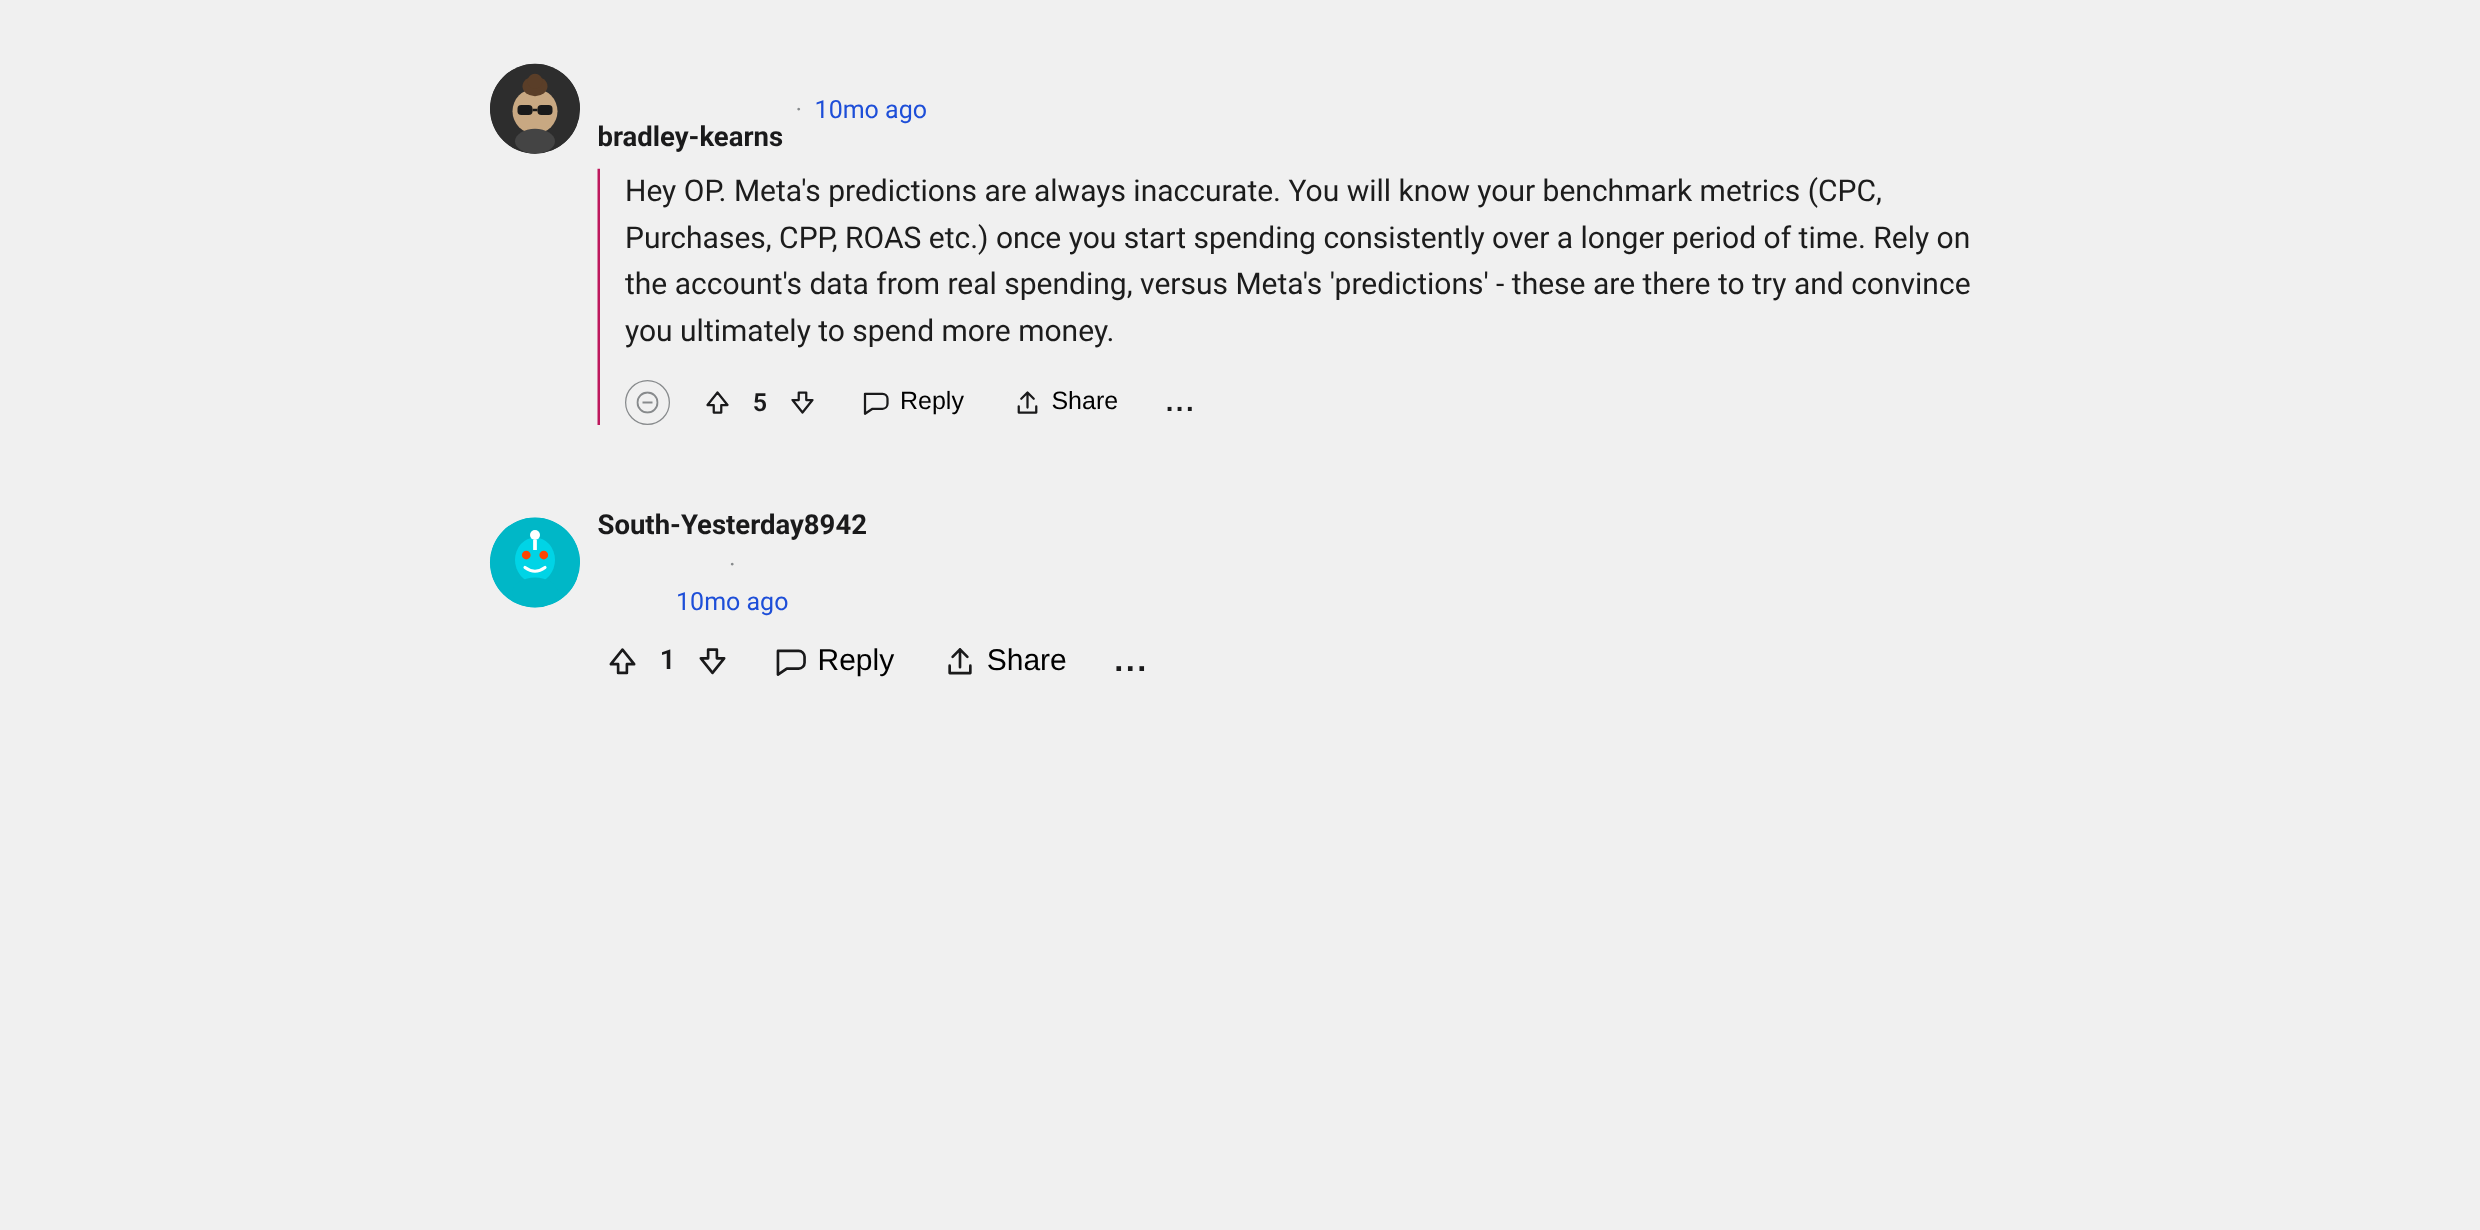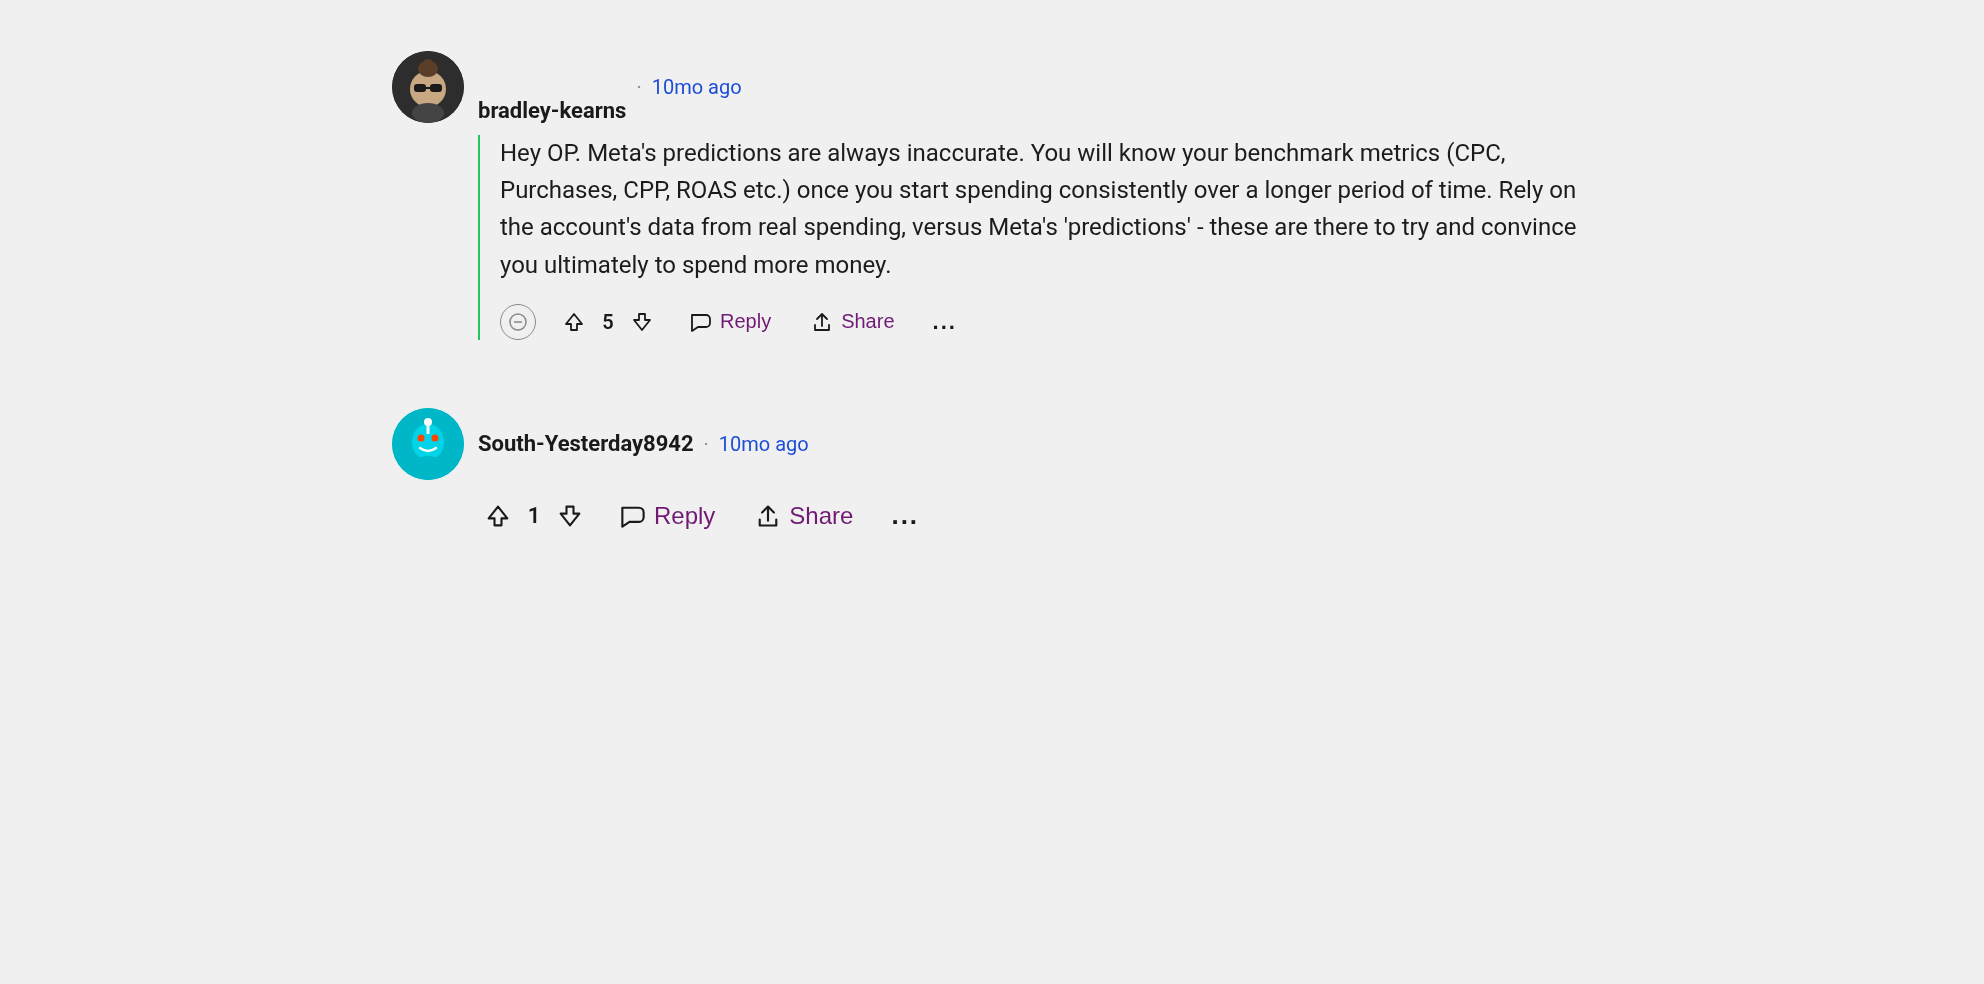--- a/index.html
+++ b/index.html
@@ -60,21 +60,21 @@
       font-size: 20px;
       margin: 0 4px;
     }
     .timestamp {
       color: #1d4ed8;
       font-size: 20px;
     }
     .comment-body {
       margin-left: 86px;
       padding-left: 20px;
-      border-left: 2px solid #22c55e;
+      border-left: 2px solid #be185d;
     }
     .comment-text {
       font-size: 24px;
       line-height: 1.55;
       color: #1c1c1c;
       margin-bottom: 20px;
     }
     .comment-actions {
       display: flex;
       align-items: center;
@@ -82,21 +82,21 @@
       margin-top: 16px;
       margin-bottom: 8px;
     }
     .action-btn {
       display: flex;
       align-items: center;
       gap: 8px;
       background: none;
       border: none;
       cursor: pointer;
-      color: #701a75;
+      color: #000000;
       font-size: 20px;
       font-weight: 500;
       padding: 6px 10px;
       border-radius: 4px;
     }
     .vote-section {
       display: flex;
       align-items: center;
       gap: 8px;
     }
@@ -245,21 +245,21 @@
           <line x1="36" y1="18" x2="36" y2="26" stroke="#fff" stroke-width="3"></line>
 
           <circle cx="29" cy="30" r="3.5" fill="#ff4500"></circle>
           <circle cx="43" cy="30" r="3.5" fill="#ff4500"></circle>
 
           <path d="M28 40 Q36 46 44 40" stroke="#fff" stroke-width="2.5" fill="none" stroke-linecap="round"></path>
 
           <ellipse cx="36" cy="60" rx="18" ry="12" fill="#00b7c7"></ellipse>
         </svg>
       </div>
-      <div style="display:flex;align-items:center;gap:6px;">
+      <div style="display:flex;align-items:center;gap:6px;flex-direction:column;">
         <span class="username">South-Yesterday8942</span>
         <span class="dot-separator">·</span>
         <span class="timestamp">10mo ago</span>
       </div>
     </div>
 
     <div class="comment-body" style="margin-left: 86px; padding-left: 0; border-left: none;">
 
       <div class="comment-actions">
 

